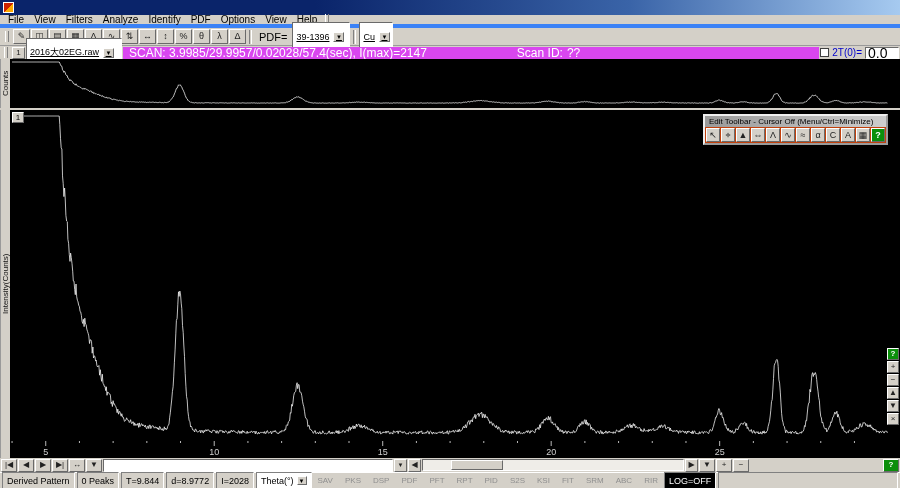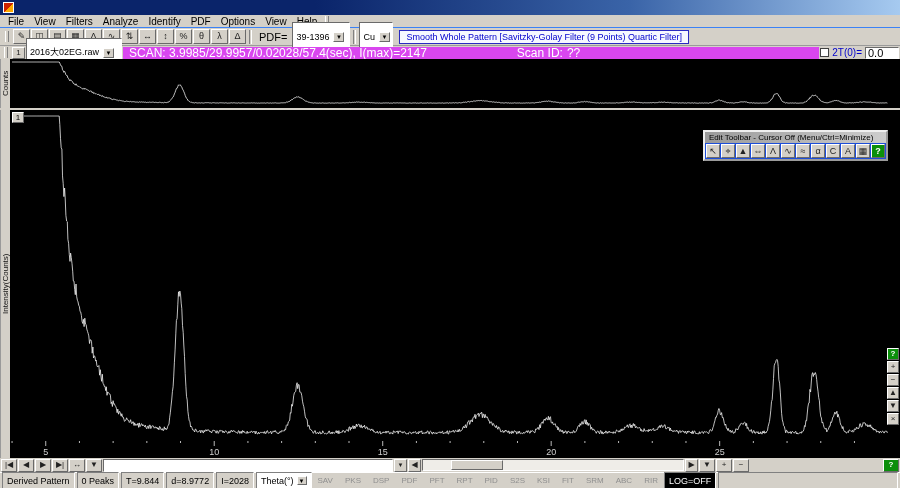--- a/index.html
+++ b/index.html
@@ -15,68 +15,68 @@
   .titlebar {
     height:15px; flex:0 0 15px; display:flex; align-items:center; padding:0 3px;
     background:linear-gradient(to right,#0a246a 0%,#0a246a 35%,#3a64a8 70%,#a6caf0 100%);
     color:#fff; font-weight:bold; font-size:10px; white-space:nowrap; overflow:hidden;
   }
   .app-icon { width:11px; height:11px; margin-right:4px; flex:0 0 11px;
     background:linear-gradient(135deg,#cc2200 0 50%,#ffaa00 50% 100%); border:1px solid #fff; }
 
   
   .menubar { height:13px; flex:0 0 13px; display:flex; align-items:center; padding-left:3px;
-    border-bottom:1px solid #3b82f6; }
+    border-bottom:4px solid #3b82f6; }
   .menu-item { padding:0 5px; font-size:10px; line-height:13px; cursor:default; }
   .grip { width:4px; height:11px; margin:0 3px; flex:0 0 4px;
     border-left:1px solid #fff; border-right:1px solid #808080; }
 
   
   .toolbar { height:18px; flex:0 0 18px; display:flex; align-items:center; gap:1px;
     padding:1px 2px; border-bottom:1px solid #9a9a9a; }
   .tbtn { background:#d4d0c8; border:1px solid; border-color:#ffffff #6a6a6a #6a6a6a #ffffff;
     height:15px; min-width:17px; padding:0; display:flex; align-items:center; justify-content:center;
     font-family:inherit; font-size:9px; color:#222; line-height:1; letter-spacing:-1px; }
   .tbtn span{ letter-spacing:0; }
   .tbtn.green { background:#0b8f0b; color:#fff; font-weight:bold; }
   .sep { width:3px; height:14px; margin:0 2px; border-left:1px solid #808080; border-right:1px solid #fff; }
   .tb-label { font-size:11px; margin:0 4px 0 4px; }
   .combo { display:flex; align-items:center; background:#fff; height:30px; font-size:9px;
-    border:1px solid; border-color:#6a6a6a #ffffff #ffffff #6a6a6a; padding:0 1px 0 3px; }
+    border:1px solid; border-color:#6a6a6a #ffffff #ffffff #6a6a6a; padding:0 1px 0 3px;text-decoration:underline; }
   .combo .arrow-btn { margin-left:4px; width:11px; height:10px; background:#d4d0c8; font-size:6px;
     border:1px solid; border-color:#fff #6a6a6a #6a6a6a #fff; display:flex; align-items:center; justify-content:center; }
   .status-box { height:14px; margin-left:5px; padding:0 6px; display:flex; align-items:center;
     border:1px solid #2a2ac0; color:#0000cc; background:#f6f8ff; font-size:9px; white-space:nowrap; }
 
   
   .scanrow { height:13px; flex:0 0 13px; display:flex; align-items:center; gap:1px; padding:0 1px; }
   .scanrow .tbtn { height:12px; min-width:13px; font-size:8px; }
   .scanbar { flex:1; height:12px; background:#d946ef; color:#fff; font-size:12px;
     display:flex; align-items:center; padding:0 6px; white-space:nowrap; overflow:hidden; }
   .scan-id { margin-left:90px; }
   .checkbox { width:9px; height:9px; background:#fff; border:1px solid #404040; flex:0 0 9px; }
   .twotheta-label { color:#0000cc; font-size:10px; margin:1px 2px; }
   .text-field { border:1px solid; border-color:#6a6a6a #fff #fff #6a6a6a; background:#fff;
-    font-family:inherit; font-size:11px; height:12px; padding:0 2px; }
+    font-family:inherit; font-size:14px; height:12px; padding:0 2px; }
 
   
   .thumb-wrap { height:49px; flex:0 0 49px; position:relative; background:#000; }
   .divider { height:2px; flex:0 0 2px; background:#d4d0c8; }
   .main-wrap { height:348px; flex:0 0 348px; position:relative; background:#000; }
   .ylabel { position:absolute; left:0; top:0; bottom:0; width:10px; background:#d4d0c8; z-index:4;
     writing-mode:vertical-rl; transform:rotate(180deg); text-align:center; font-size:8px; color:#111;
     border-right:1px solid #9a9a9a; }
   .chart-svg { position:absolute; left:10px; top:0; }
   .chart-index { position:absolute; left:12px; top:2px; width:12px; height:11px; z-index:5;
     background:#d4d0c8; border:1px solid; border-color:#fff #6a6a6a #6a6a6a #fff;
     font-size:8px; text-align:center; line-height:10px; }
 
   
-  .edit-toolbar { position:absolute; right:12px; top:20px; z-index:6; width:max-content;
-    background:#1d4ed8; border:2px outset #efefef; }
+  .edit-toolbar { position:absolute; right:12px; top:4px; z-index:6; width:max-content;
+    background:#c2410c; border:2px outset #efefef; }
   .et-title { height:11px; line-height:11px; padding:0 4px; font-size:8px; white-space:nowrap;
     background:linear-gradient(to right,#9a9a9a,#cdcdcd); color:#000; }
   .et-icons { display:flex; gap:1px; padding:1px; }
   .et-icons .tbtn { height:14px; min-width:14px; }
 
   
   .side-btns { position:absolute; right:1px; top:238px; z-index:6; display:flex; flex-direction:column; gap:1px; }
   .side-btns .tbtn { height:12px; min-width:12px; font-size:8px; }
 
   
@@ -175,21 +175,20 @@
     <span class="tb-label">PDF=</span>
     <span class="combo" style="width:58px">
       <span>39-1396</span>
       <span class="arrow-btn">▼</span>
     </span>
     <span class="sep"></span>
     <span class="combo" style="width:34px">
       <span>Cu</span>
       <span class="arrow-btn">▼</span>
     </span>
-    <span class="status-box">Smooth Whole Pattern [Savitzky-Golay Filter (9 Points) Quartic Filter]</span>
   </div>
 
   <div class="scanrow">
     <span class="grip"></span>
     <button class="tbtn">
       <span>1</span>
     </button>
     <span class="combo" style="width:96px">
       <span>2016大02EG.raw</span>
       <span class="arrow-btn">▼</span>

